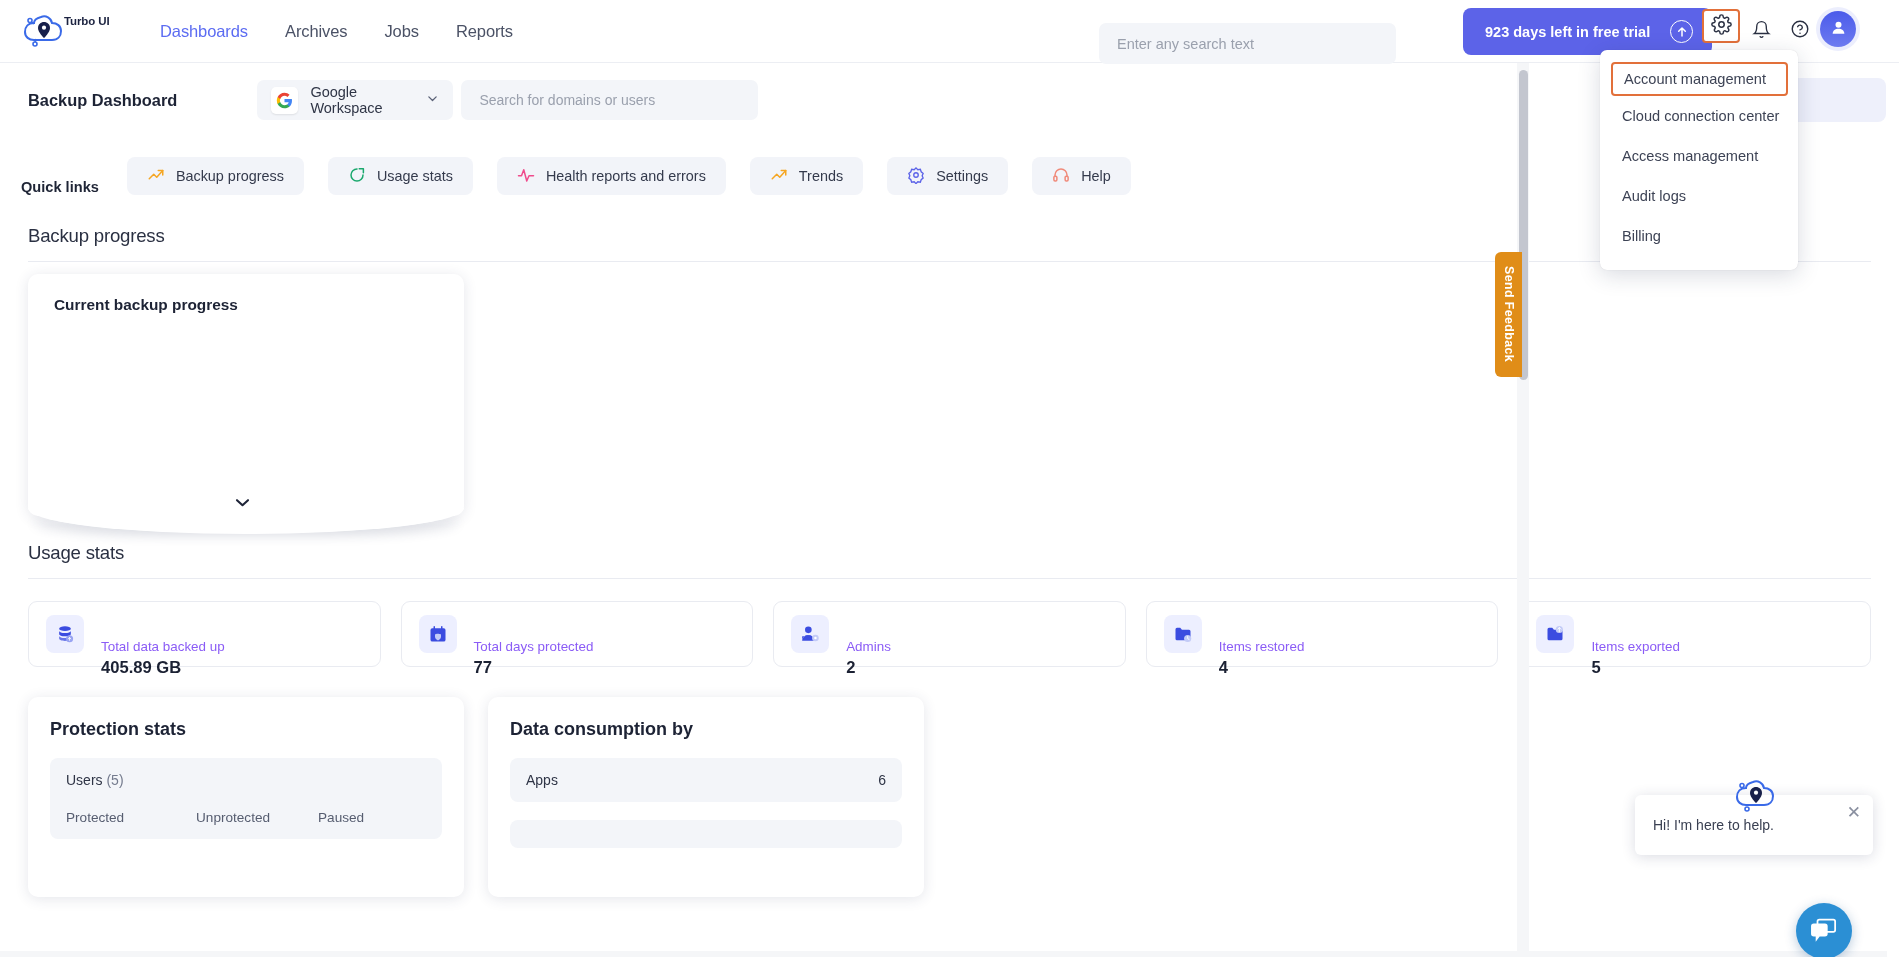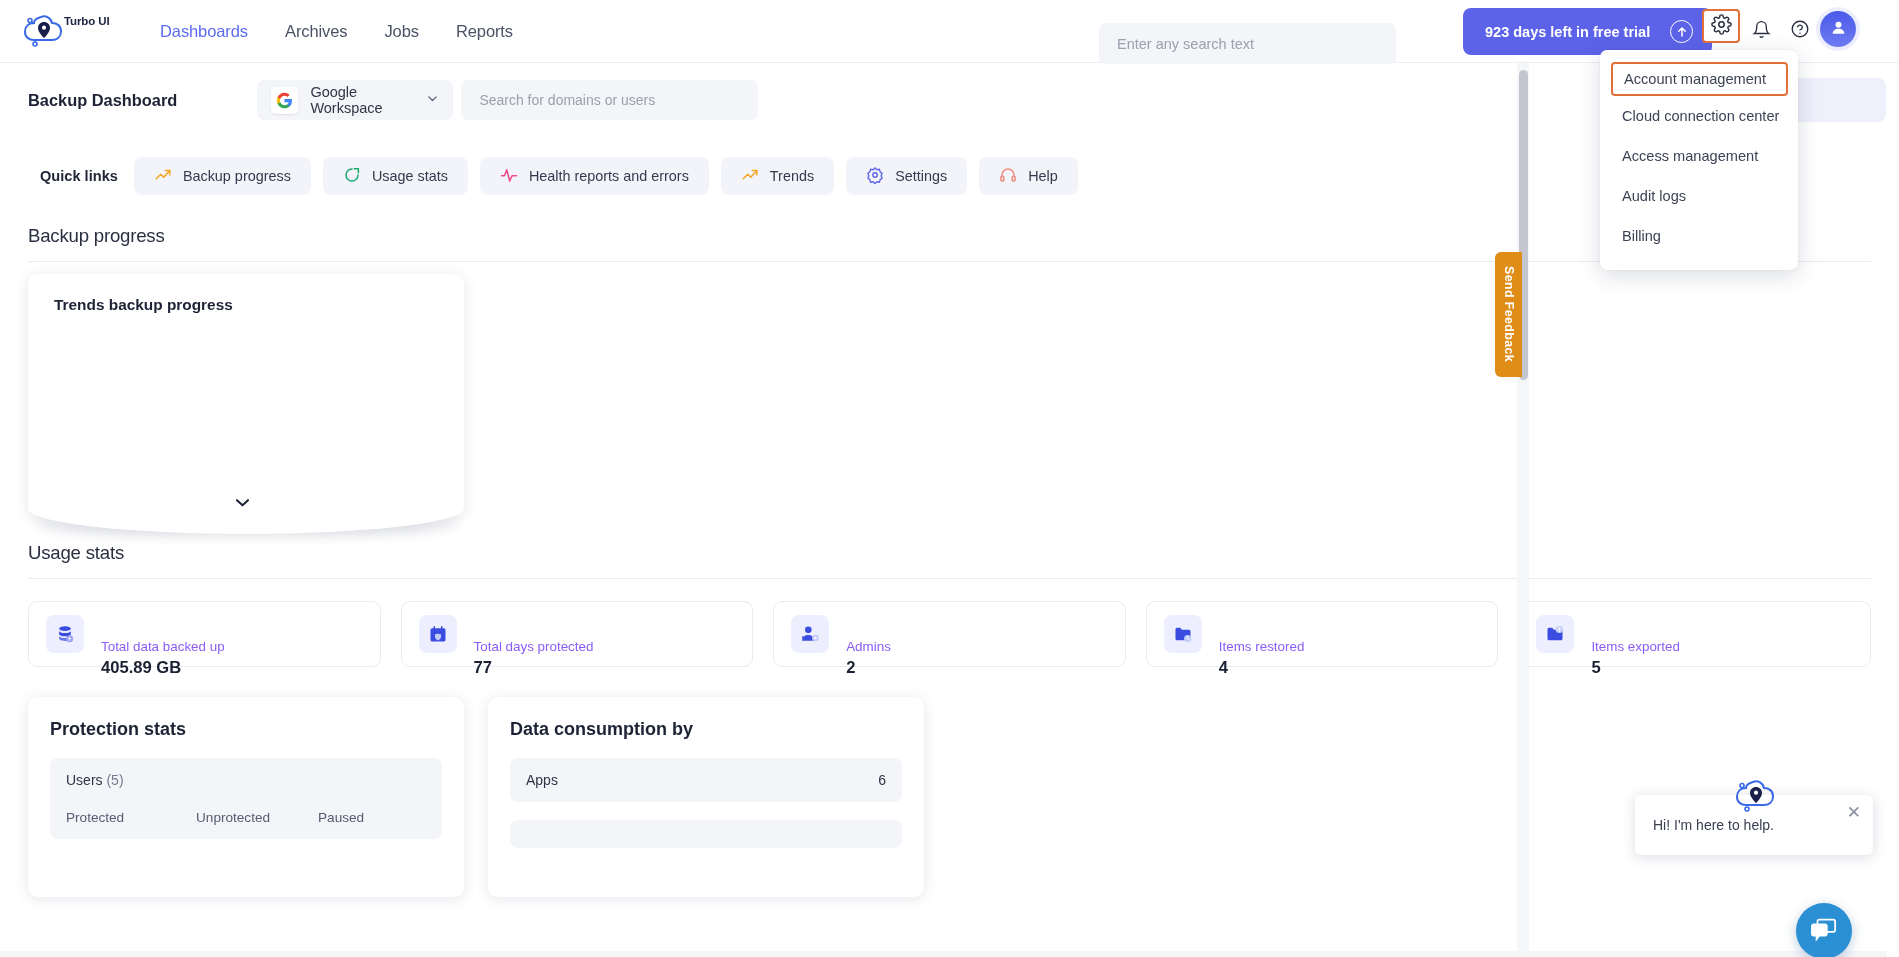--- a/index.html
+++ b/index.html
@@ -110,21 +110,21 @@
     background: #eef0fb; border-radius: 8px; z-index: 5;
   }
 
   
   .body-scroll {
     position: absolute; top: 137px; left: 0; width: 1899px; height: 820px;
     background: #fff; overflow: hidden;
   }
 
   
-  .quick-row { display: flex; align-items: center; padding: 20px 0 0 40px; gap: 12px; }
+  .quick-row { display: flex; align-items: flex-end; padding: 20px 0 0 21px; gap: 24px; }
   .quick-label { font-size: 14.6px; font-weight: bold; color: #1f2536; margin-right: 4px; }
   .quick-chip {
     height: 38px; background: #f2f4f9; border-radius: 8px;
     display: flex; align-items: center; gap: 11px; padding: 0 20px;
     font-size: 14.4px; color: #343a4c; cursor: pointer; white-space: nowrap;
   }
 
   .section-title {
     margin: 30px 0 0 28px; font-size: 18.6px; color: #2a3042; letter-spacing: -.2px;
   }
@@ -412,21 +412,21 @@
         </span>
         <span>Help</span>
       </div>
     </div>
 
     <div class="section-title">Backup progress</div>
     <div class="section-rule"></div>
 
     <div class="bp-area">
       <div class="bp-card">
-        <div class="bp-title">Trends backup progress</div>
+        <div class="bp-title">Current backup progress</div>
       </div>
       <span class="bp-chev">
         <svg width="17" height="11" viewBox="0 0 18 12" fill="none" stroke="#1e2438" stroke-width="2.3" stroke-linecap="round" stroke-linejoin="round">
             <path d="M3 3.5 L9 9 L15 3.5"></path>
           </svg>
       </span>
     </div>
 
     <div class="section-title">Usage stats</div>
     <div class="section-rule"></div>

